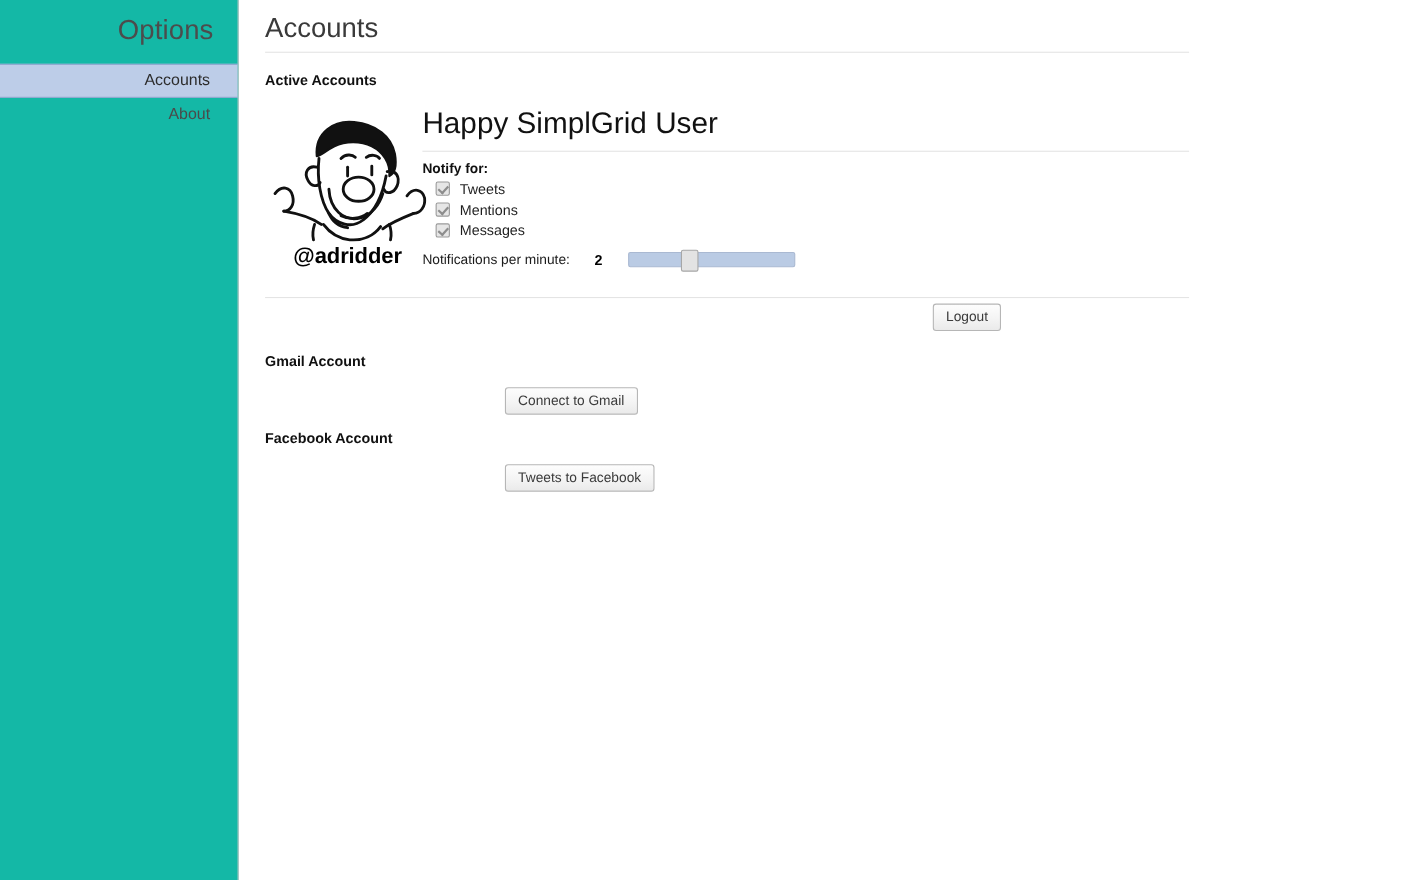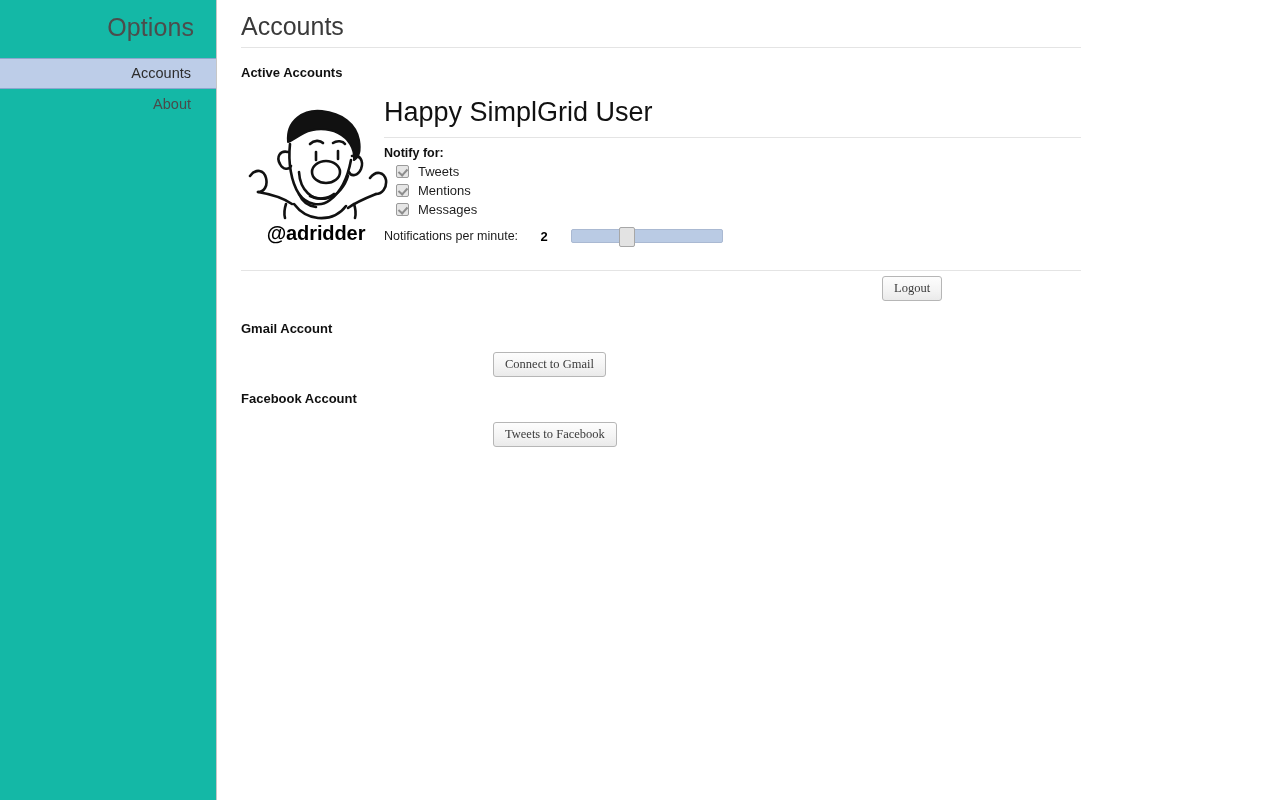--- a/index.html
+++ b/index.html
@@ -254,30 +254,29 @@
 
   #card-rule {
     position: absolute;
     left: 23px;
     top: 270px;
     width: 840px;
   }
 
   
   .btn {
-    font-family: Liberation Serif, serif;
+    font-family: Liberation Sans, sans-serif;
     font-size: 12.5px;
     color: #3b3b3b;
     background: linear-gradient(to bottom, #fdfdfd 0%, #f4f4f4 55%, #eaeaea 100%);
     border: 1px solid #b6b6b6;
     border-radius: 3px;
     padding: 4px 11px 5px 11px;
     cursor: pointer;
     line-height: 14px;
-    margin-left: 34px;
   }
 
   #logout-button {
     position: absolute;
     left: 630px;
     top: 276px;
   }
 
   #connect-gmail-button {
     position: absolute;

